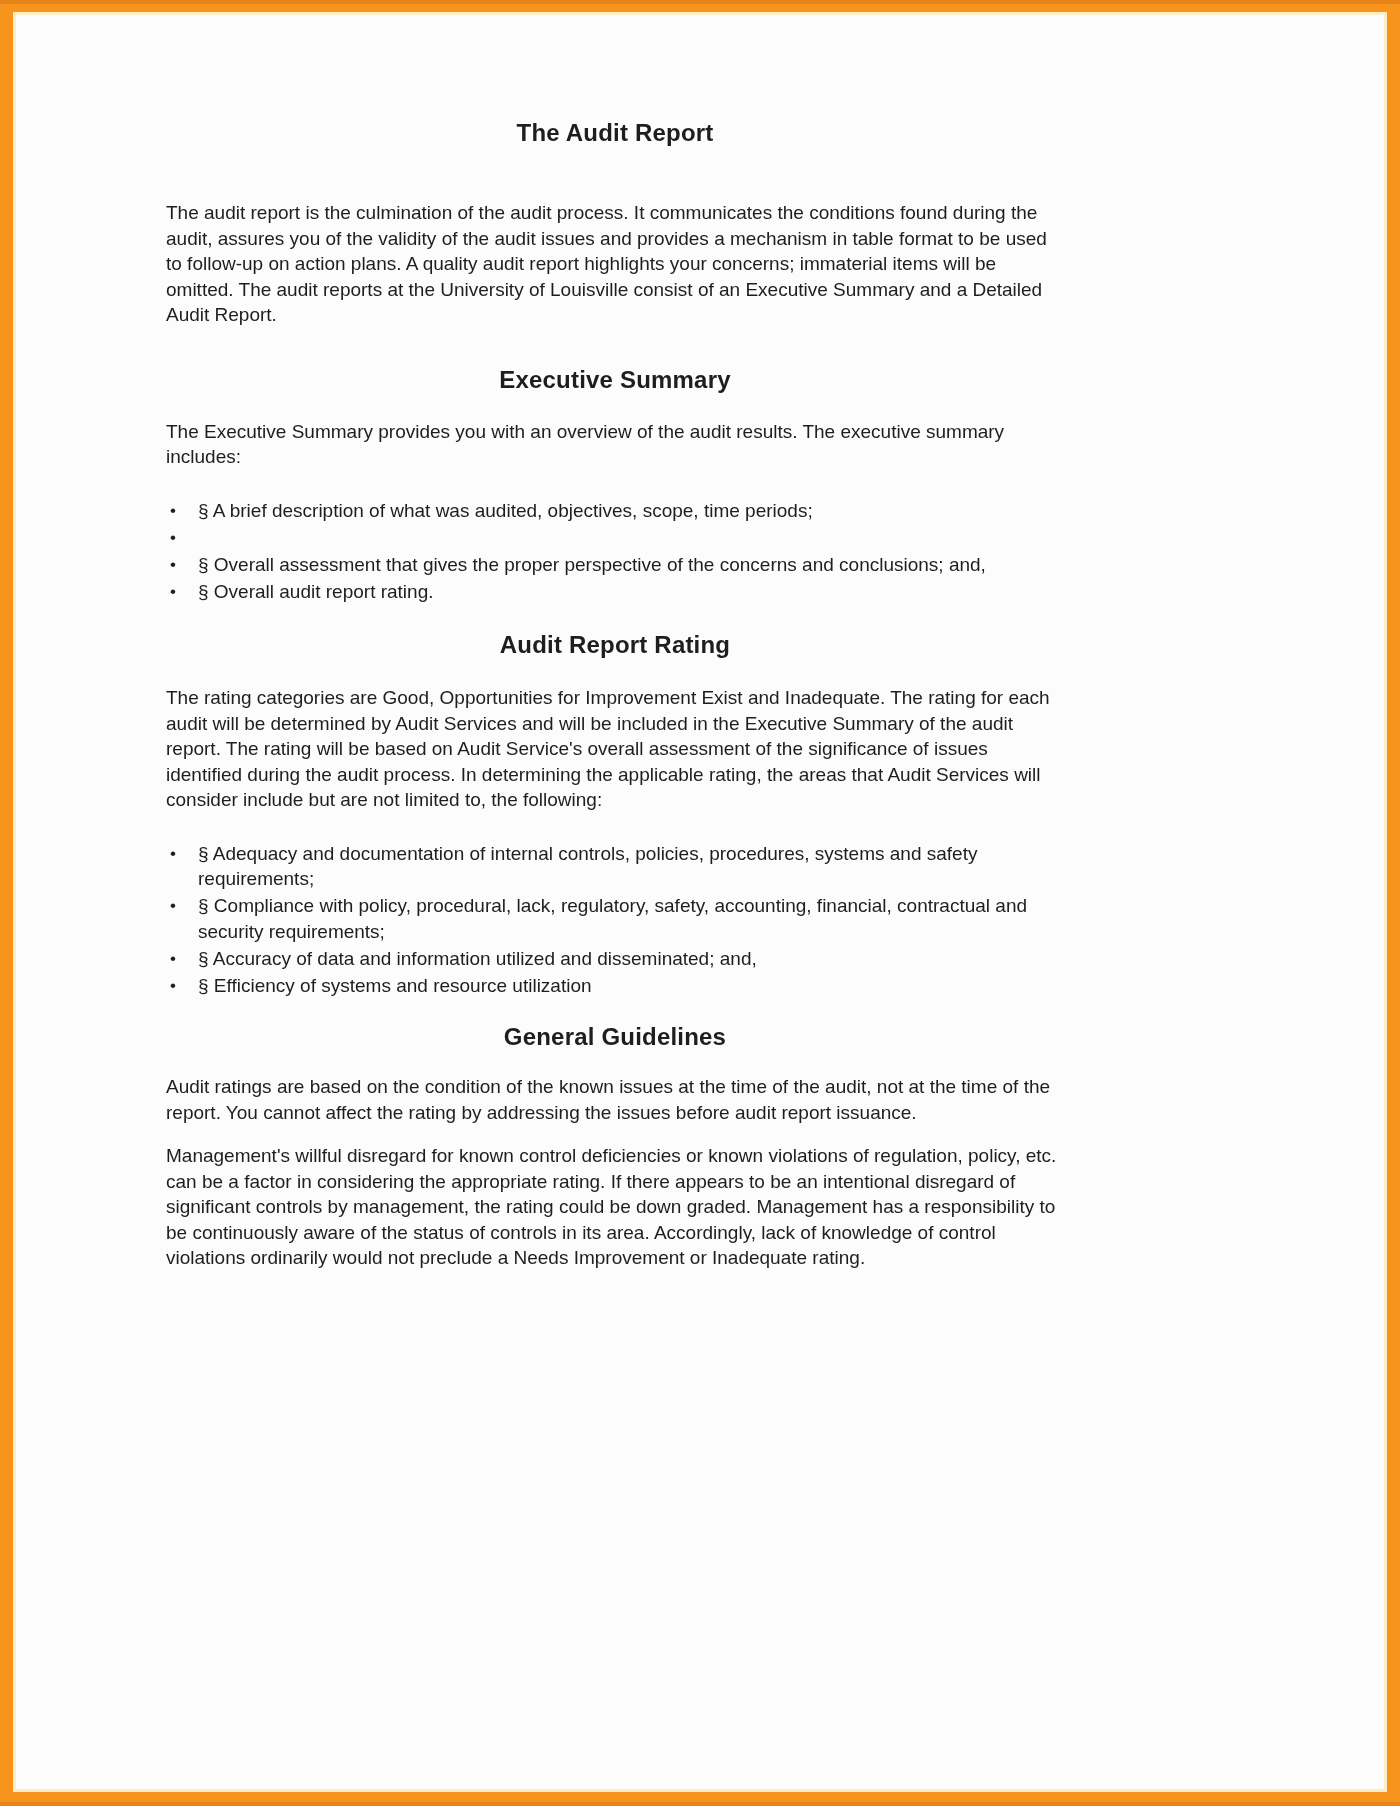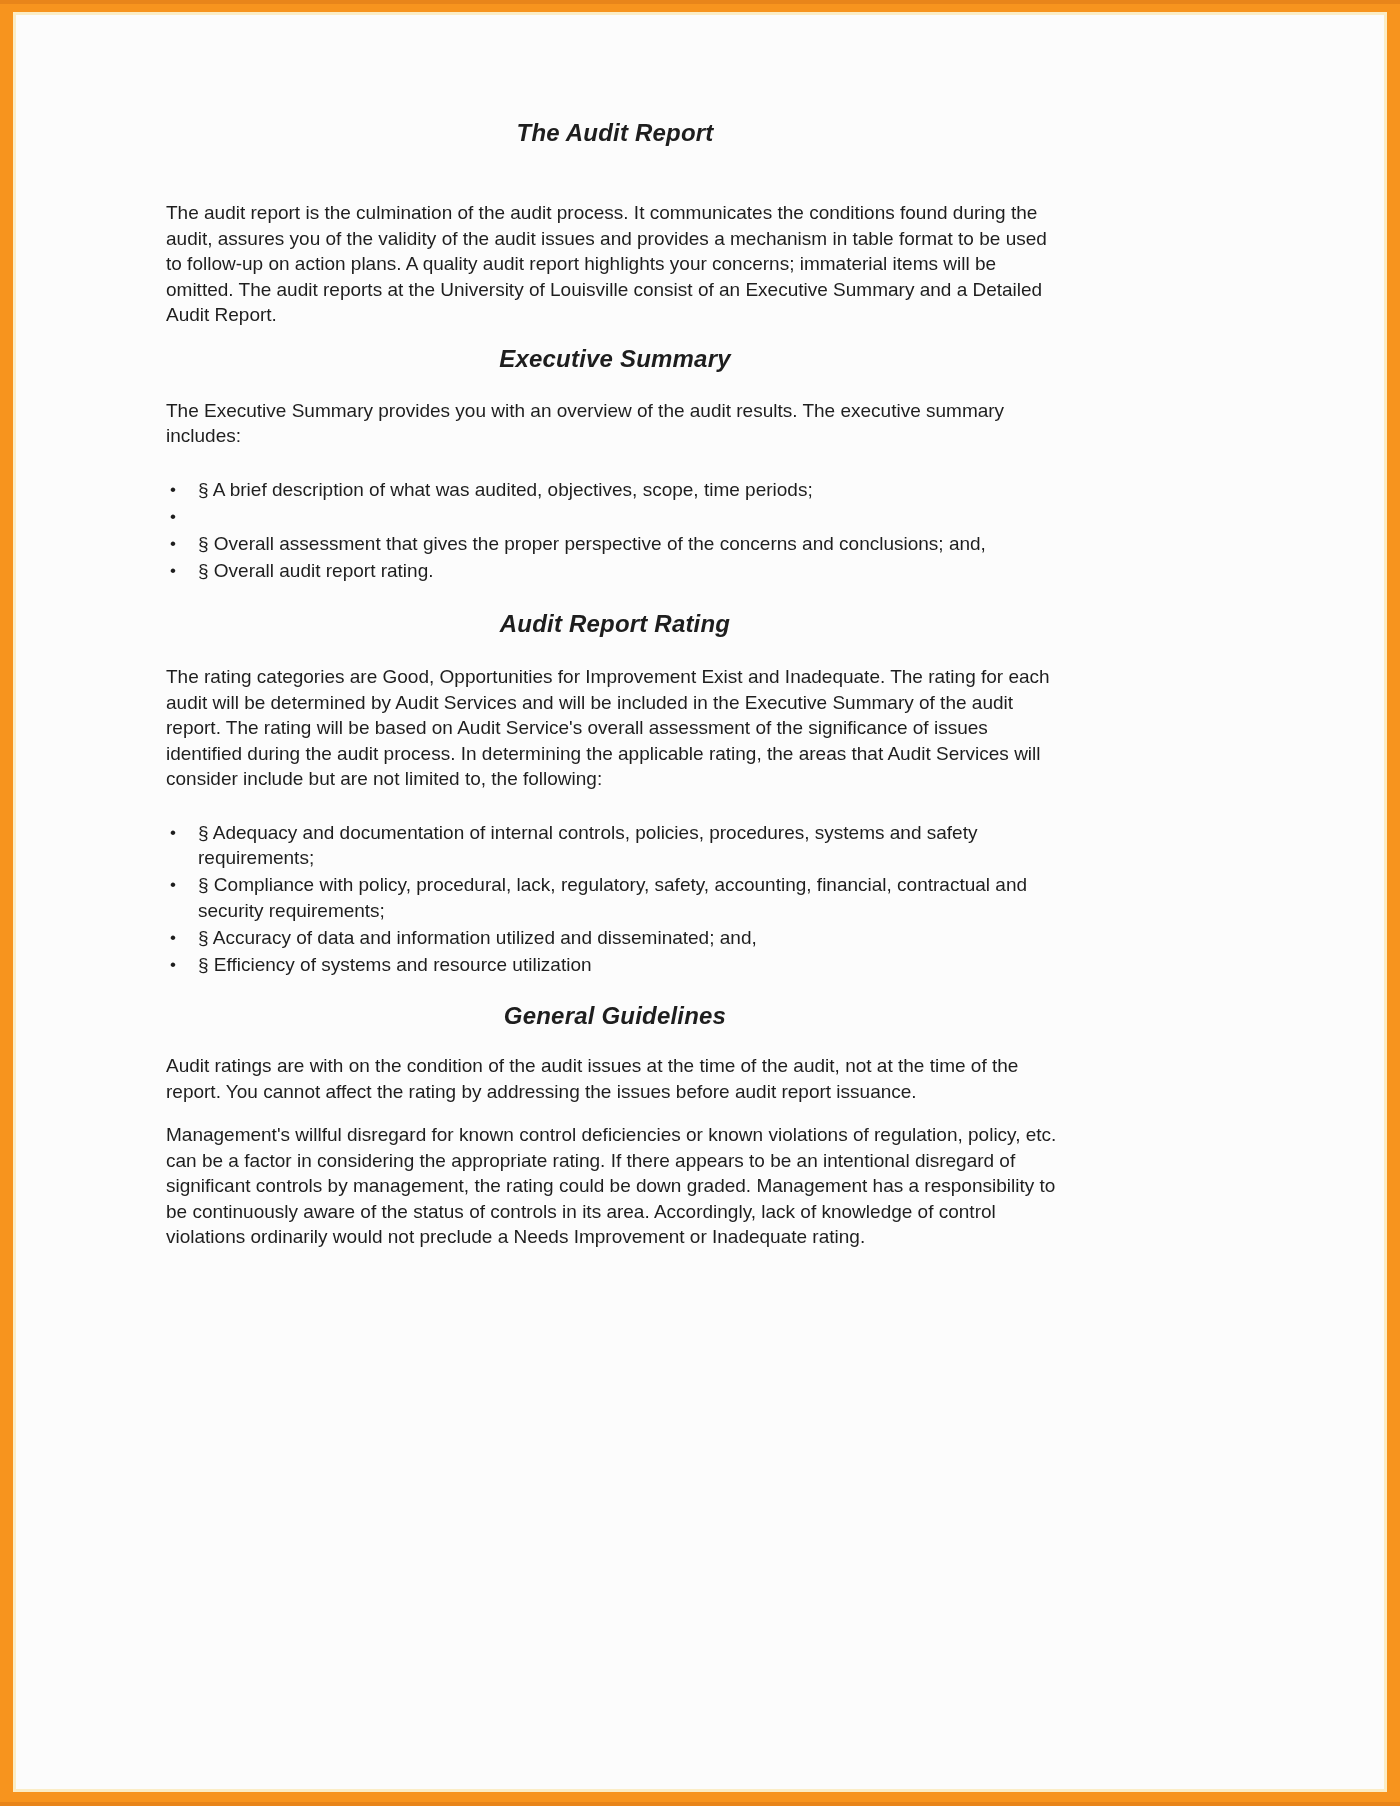--- a/index.html
+++ b/index.html
@@ -33,25 +33,24 @@
     font-size: 19px;
     line-height: 25.5px;
   }
   .doc-heading {
     font-size: 24px;
     line-height: 30px;
     font-weight: bold;
     text-align: center;
     letter-spacing: 0.2px;
     margin: 0;
-    font-style: italic;
   }
   .doc-title { margin-bottom: 52px; }
   .para { margin: 16px; }
-  .h-exec    { margin-top: 16px; margin-bottom: 24px; }
+  .h-exec    { margin-top: 37px; margin-bottom: 24px; }
   .h-rating  { margin-top: 26px; margin-bottom: 25px; }
   .h-general { margin-top: 24px; margin-bottom: 22px; }
   .para-gap  { margin-top: 18px; }
   .bullets {
     list-style: none;
     margin: 28px 0 0 0;
     padding: 0 0 0 20px;
   }
   .bullets li {
     display: flex;
@@ -122,18 +121,18 @@
           <span class="li-text">§ Accuracy of data and information utilized and disseminated; and,</span>
         </li>
         <li>
           <span class="dot">•</span>
           <span class="li-text">§ Efficiency of systems and resource utilization</span>
         </li>
       </ul>
 
     <h2 class="doc-heading h-general">General Guidelines</h2>
 
-    <p class="para">Audit ratings are with on the condition of the audit issues at the time of the audit, not at the time of the report. You cannot affect the rating by addressing the issues before audit report issuance.</p>
+    <p class="para">Audit ratings are based on the condition of the known issues at the time of the audit, not at the time of the report. You cannot affect the rating by addressing the issues before audit report issuance.</p>
 
     <p class="para para-gap">Management's willful disregard for known control deficiencies or known violations of regulation, policy, etc. can be a factor in considering the appropriate rating. If there appears to be an intentional disregard of significant controls by management, the rating could be down graded. Management has a responsibility to be continuously aware of the status of controls in its area. Accordingly, lack of knowledge of control violations ordinarily would not preclude a Needs Improvement or Inadequate rating.</p>
 
   </div>
 </div>
 
 </body></html>

